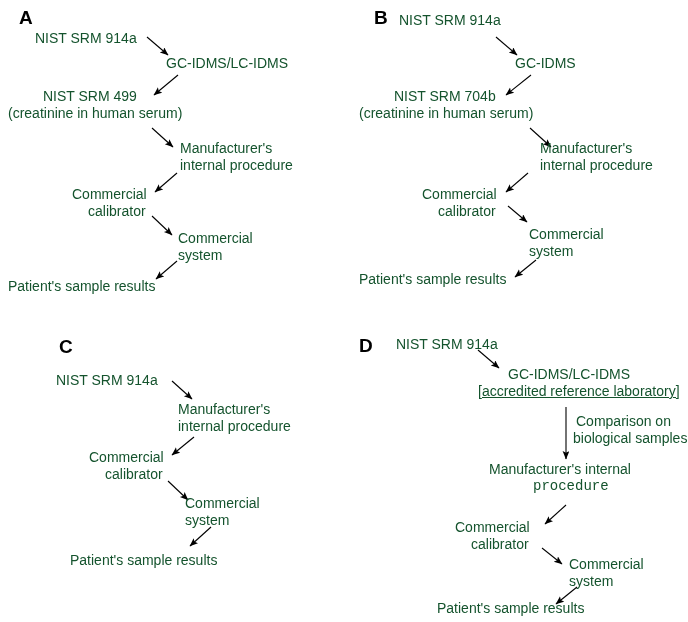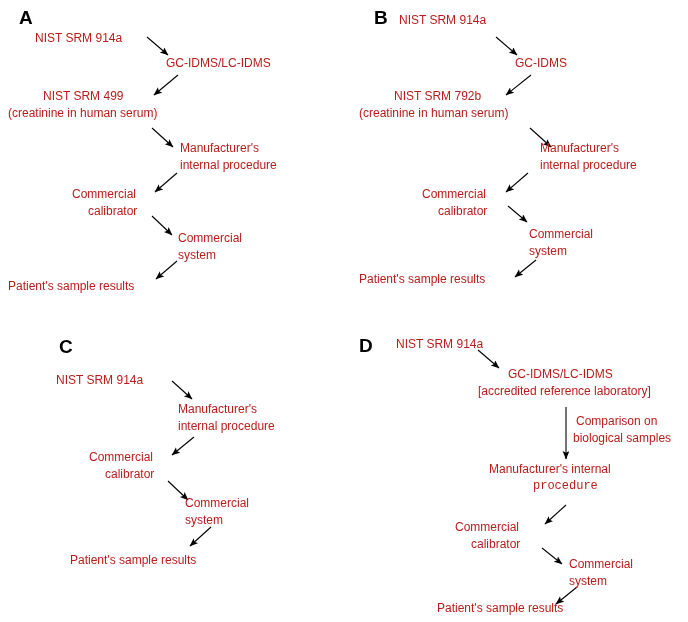--- a/index.html
+++ b/index.html
@@ -21,23 +21,23 @@
     font-family: "Liberation Sans", sans-serif;
     font-weight: bold;
     font-size: 19px;
     line-height: 19px;
     color: #000000;
     white-space: nowrap;
   }
   .node {
     position: absolute;
     font-family: "Liberation Sans", sans-serif;
-    font-size: 12px;
+    font-size: 14px;
     line-height: 17px;
-    color: #b91c1c;
+    color: #14532d;
     white-space: nowrap;
   }
   .node.left   { text-align: left; }
   .arrows {
     position: absolute;
     left: 0; top: 0;
     width: 688px;
     height: 622px;
     pointer-events: none;
   }
@@ -107,21 +107,21 @@
   <div class="node left" style="left:178px; top:247px;">system</div>
 
   <div class="node left" style="left:8px; top:278px;">Patient's sample results</div>
 
   <div class="panel-letter" style="left:374px; top:8px;">B</div>
 
   <div class="node left" style="left:399px; top:12px;">NIST SRM 914a</div>
 
   <div class="node left" style="left:515px; top:55px;text-align:right;">GC-IDMS</div>
 
-  <div class="node left" style="left:394px; top:88px;">NIST SRM 792b</div>
+  <div class="node left" style="left:394px; top:88px;">NIST SRM 704b</div>
   <div class="node left" style="left:359px; top:105px;">(creatinine in human serum)</div>
 
   <div class="node left" style="left:540px; top:140px;">Manufacturer's</div>
   <div class="node left" style="left:540px; top:157px;">internal procedure</div>
 
   <div class="node left" style="left:422px; top:186px;">Commercial</div>
   <div class="node left" style="left:438px; top:203px;">calibrator</div>
 
   <div class="node left" style="left:529px; top:226px;">Commercial</div>
   <div class="node left" style="left:529px; top:243px;">system</div>
@@ -141,21 +141,21 @@
   <div class="node left" style="left:185px; top:495px;">Commercial</div>
   <div class="node left" style="left:185px; top:512px;">system</div>
 
   <div class="node left" style="left:70px; top:552px;">Patient's sample results</div>
 
   <div class="panel-letter" style="left:359px; top:336px;">D</div>
 
   <div class="node left" style="left:396px; top:336px;">NIST SRM 914a</div>
 
   <div class="node left" style="left:508px; top:366px;">GC-IDMS/LC-IDMS</div>
-  <div class="node left" style="left:478px; top:383px;">[accredited reference laboratory]</div>
+  <div class="node left" style="left:478px; top:383px;text-decoration:underline;">[accredited reference laboratory]</div>
 
   <div class="node left" style="left:576px; top:413px;">Comparison on</div>
   <div class="node left" style="left:573px; top:430px;">biological samples</div>
 
   <div class="node left" style="left:489px; top:461px;">Manufacturer's internal</div>
   <div class="node left" style="left:533px; top:478px;font-family:Liberation Mono, monospace;">procedure</div>
 
   <div class="node left" style="left:455px; top:519px;">Commercial</div>
   <div class="node left" style="left:471px; top:536px;">calibrator</div>
 

